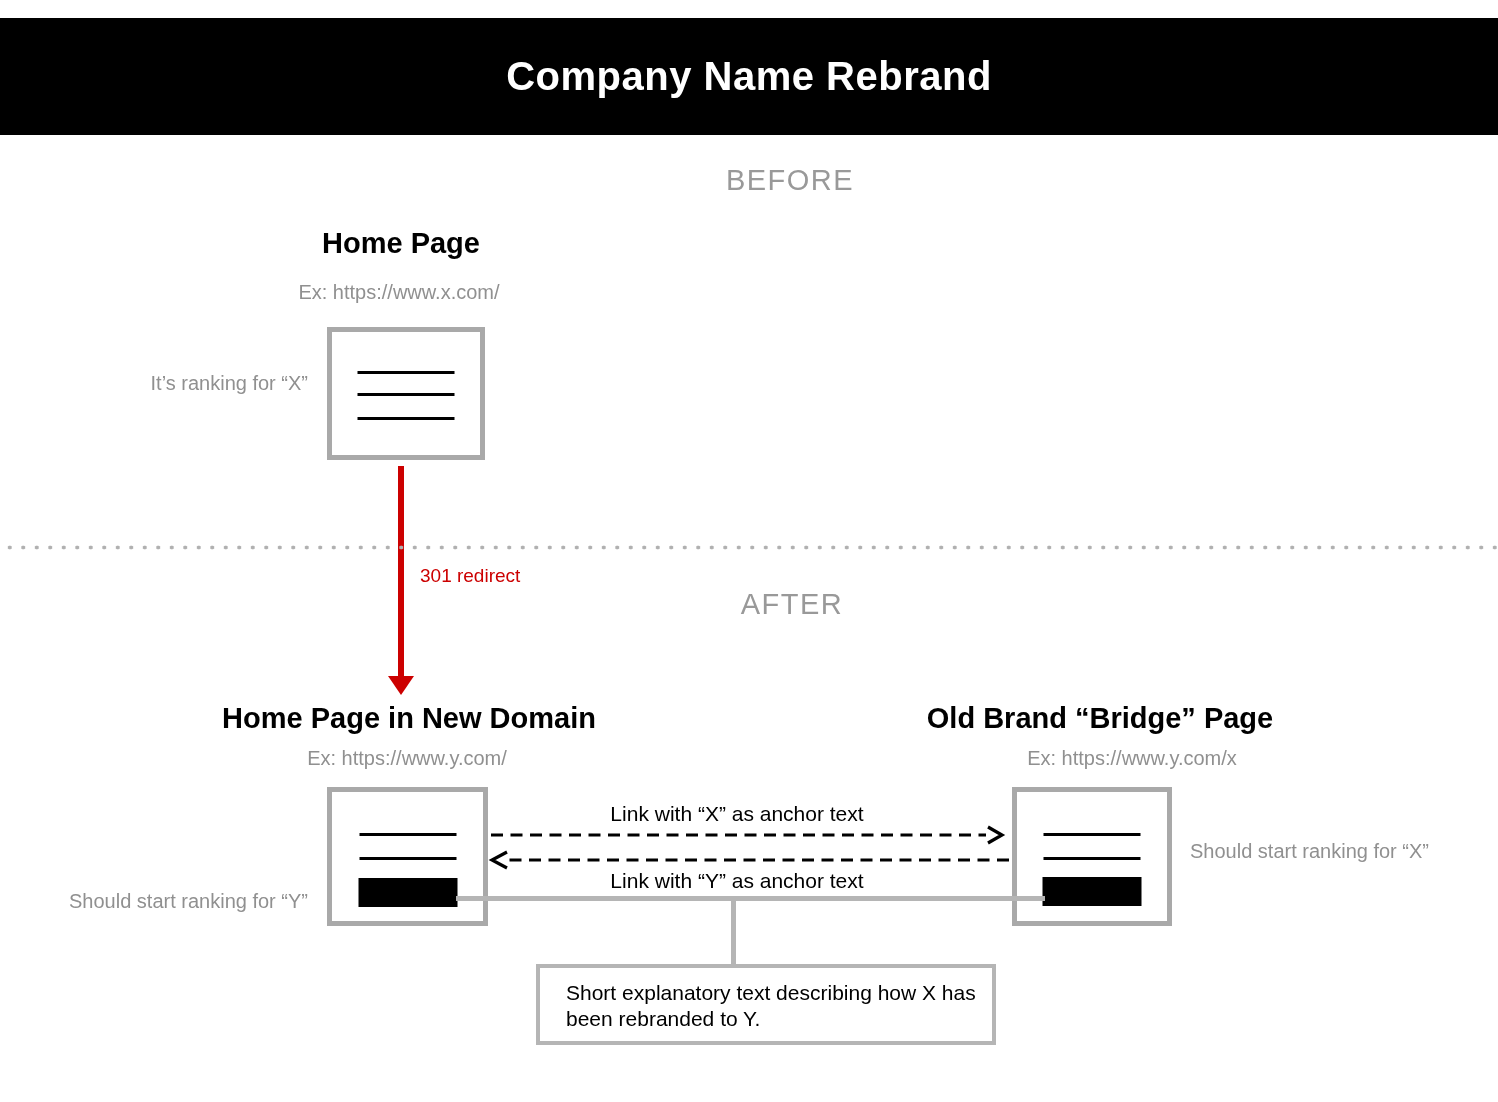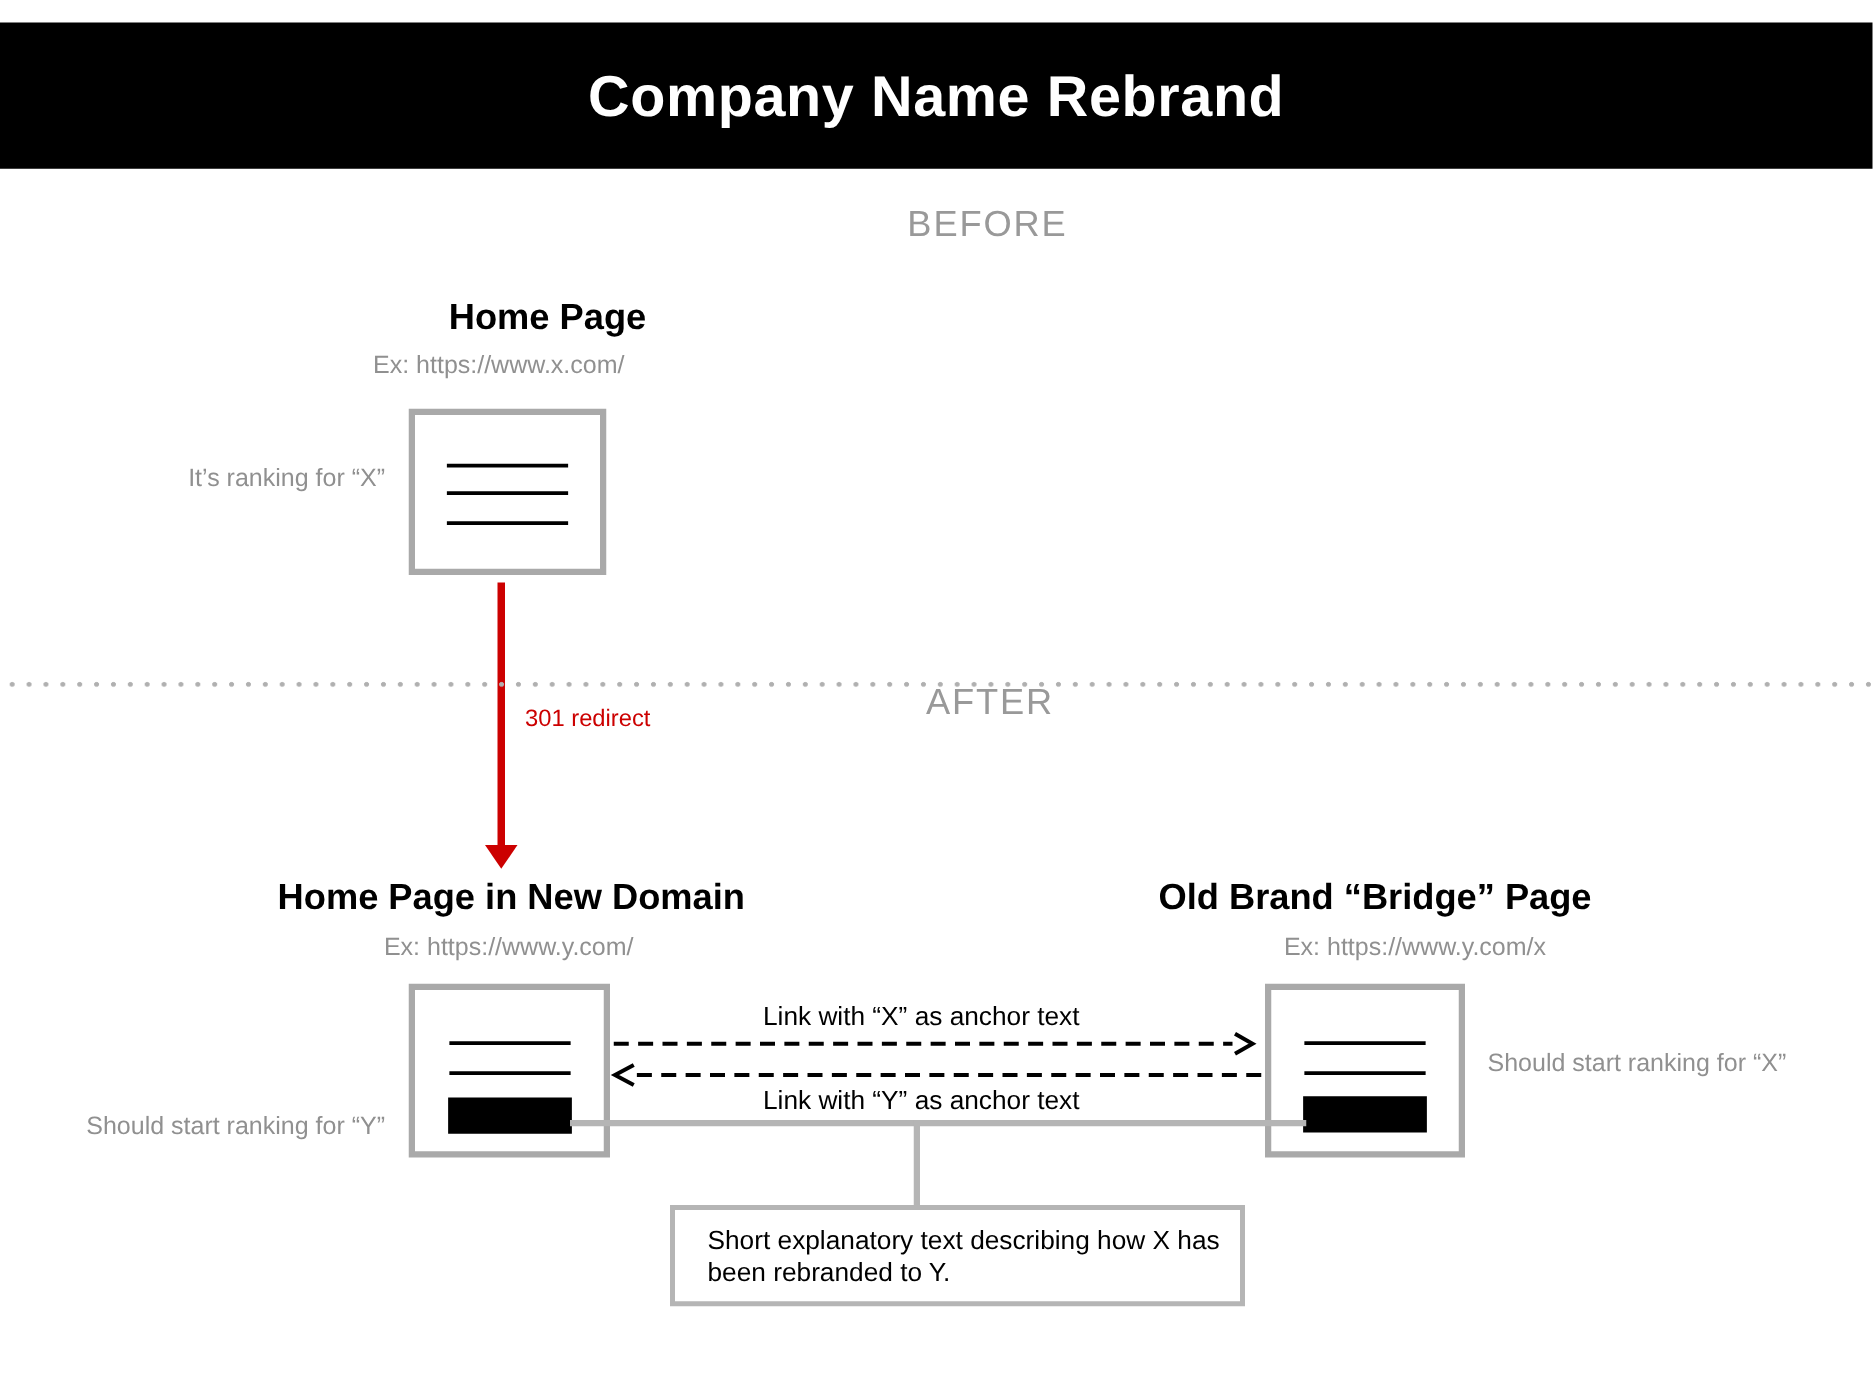--- a/index.html
+++ b/index.html
@@ -9,21 +9,21 @@
     width:1498px; height:1102px; position:relative; overflow:hidden;
     color:#000;
   }
 
   
   .header {
     position:absolute; left:0; top:18px; width:1498px; height:117px;
     background:#000; color:#fff; display:flex; flex-direction:column;
     align-items:center; justify-content:center; gap:6px;
   }
-  .header-title { font-size:46px; font-weight:600; letter-spacing:.5px; }
+  .header-title { font-size:40px; font-weight:600; letter-spacing:.5px; }
   .header-subtitle { font-size:26px; font-weight:500; letter-spacing:.3px; }
 
   
   .section-label {
     position:absolute; transform:translateX(-50%);
     font-size:29px; font-weight:500; color:#999; letter-spacing:1.5px;
   }
 
   
   .page-title {
@@ -85,38 +85,38 @@
 </style>
 </head>
 <body>
 
 <div class="header">
   <div class="header-title">Company Name Rebrand</div>
 </div>
 
 <div class="section-label" style="left:790px; top:164px;">BEFORE</div>
 
-<div class="page-title" style="left:401px; top:238px;margin-left:37px;">Home Page</div>
+<div class="page-title" style="left:401px; top:227px;">Home Page</div>
 <div class="page-url" style="left:399px; top:281px;">Ex: https://www.x.com/</div>
 
 <div class="side-note" style="right:1190px; top:372px; text-align:right;">It’s ranking for “X”</div>
 
 <div class="page-box" style="left:327px; top:327px; width:158px; height:133px;">
   <span class="text-line" style="top:39px;"></span>
   <span class="text-line" style="top:61px;"></span>
   <span class="text-line" style="top:85px;"></span>
 </div>
 
 <div class="red-shaft"></div>
 <div class="red-head"></div>
 <div class="redirect-label">301 redirect</div>
 
 <div class="dotted-divider"></div>
 
-<div class="section-label" style="left:792px; top:546px;">AFTER</div>
+<div class="section-label" style="left:792px; top:588px;">AFTER</div>
 
 <div class="page-title" style="left:409px; top:702px;">Home Page in New Domain</div>
 <div class="page-url" style="left:407px; top:747px;">Ex: https://www.y.com/</div>
 <div class="side-note" style="right:1190px; top:890px; text-align:right;">Should start ranking for “Y”</div>
 
 <div class="page-box" style="left:327px; top:787px; width:161px; height:139px;">
   <span class="text-line" style="top:41px;"></span>
   <span class="text-line" style="top:65px;"></span>
   <span class="cta-block" style="top:86px;"></span>
 </div>

